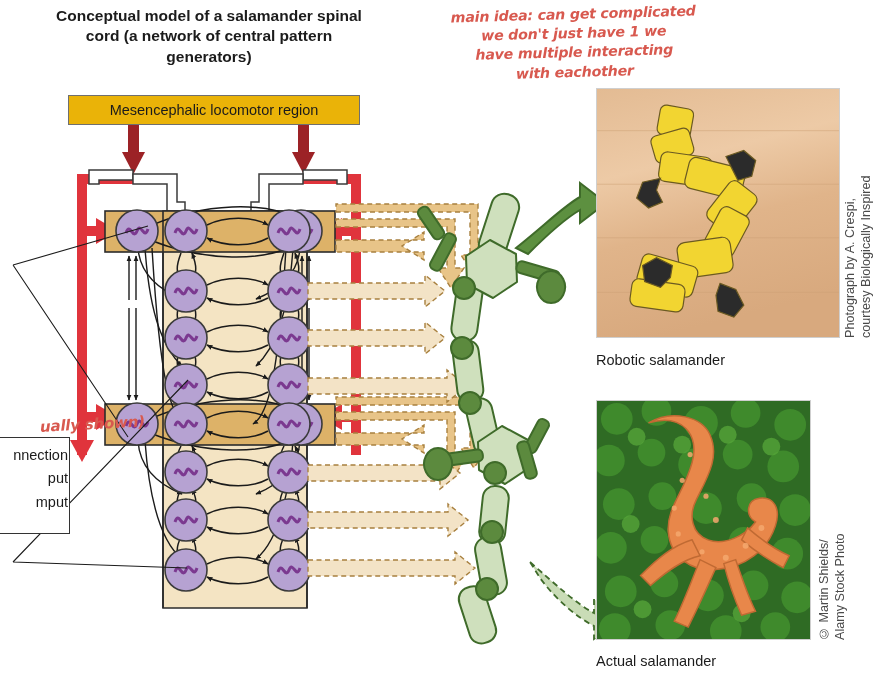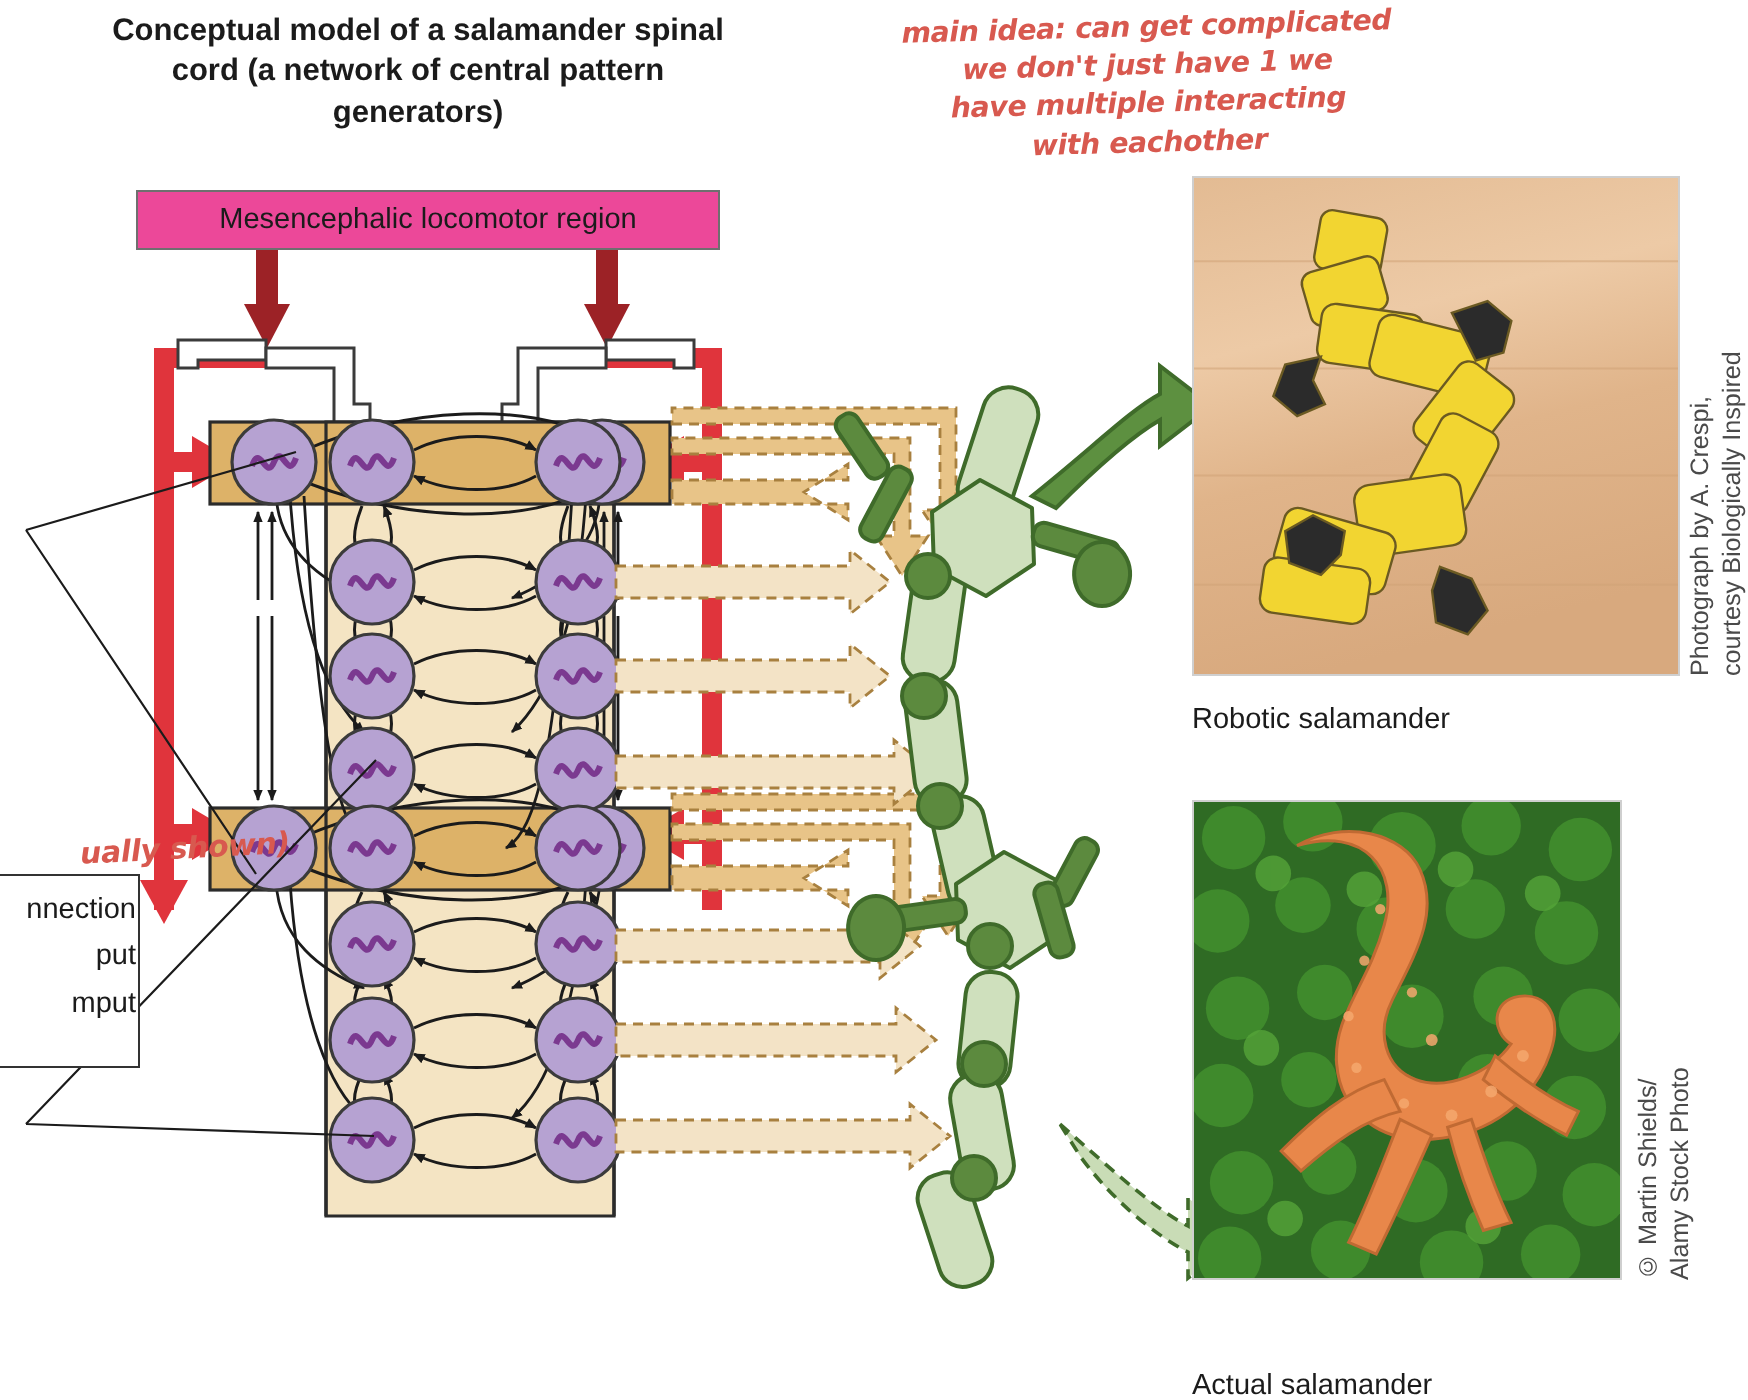--- a/index.html
+++ b/index.html
@@ -34,21 +34,21 @@
   }
   #hand-legend {
     left: -30px; top: 418px; width: 175px;
     font-size: 15px; line-height: 1.1; text-align: right;
     transform: rotate(-3deg);
   }
 
   
   .mlr-box {
     position: absolute; left: 68px; top: 95px; width: 292px; height: 30px;
-    background: #ec4899; border: 1.6px solid #6f6f6f;
+    background: #eab308; border: 1.6px solid #6f6f6f;
     display: flex; align-items: center; justify-content: center;
     font-size: 14.5px; color: #1b1b1b;
   }
 
   
   #net { position: absolute; left: 0; top: 0; }
 
   
   .legend-box {
     position: absolute; left: -70px; top: 437px; width: 140px; height: 97px;
@@ -65,21 +65,21 @@
     position: absolute; border: 1px solid #cfcfcf; overflow: hidden;
   }
   #photo-robot { left: 596px; top: 88px; width: 244px; height: 250px; }
   #photo-real  { left: 596px; top: 400px; width: 215px; height: 240px; }
   .photo svg { display: block; width: 100%; height: 100%; }
 
   .photo-caption {
     position: absolute; font-size: 14.5px; color: #1b1b1b; white-space: nowrap; text-align: right;
   }
   #cap-robot { left: 596px; top: 352px; }
-  #cap-real  { left: 596px; top: 685px; }
+  #cap-real  { left: 596px; top: 653px; }
 
   .credit {
     position: absolute;
     font-size: 12.6px; color: #4a4a4a; line-height: 1.28;
     writing-mode: vertical-rl; transform: rotate(180deg);
     white-space: pre-line; text-align: left;
   }
   #credit-robot { left: 842px; top: 88px; height: 250px; }
   #credit-real  { left: 816px; top: 400px; height: 240px; }
 </style>

